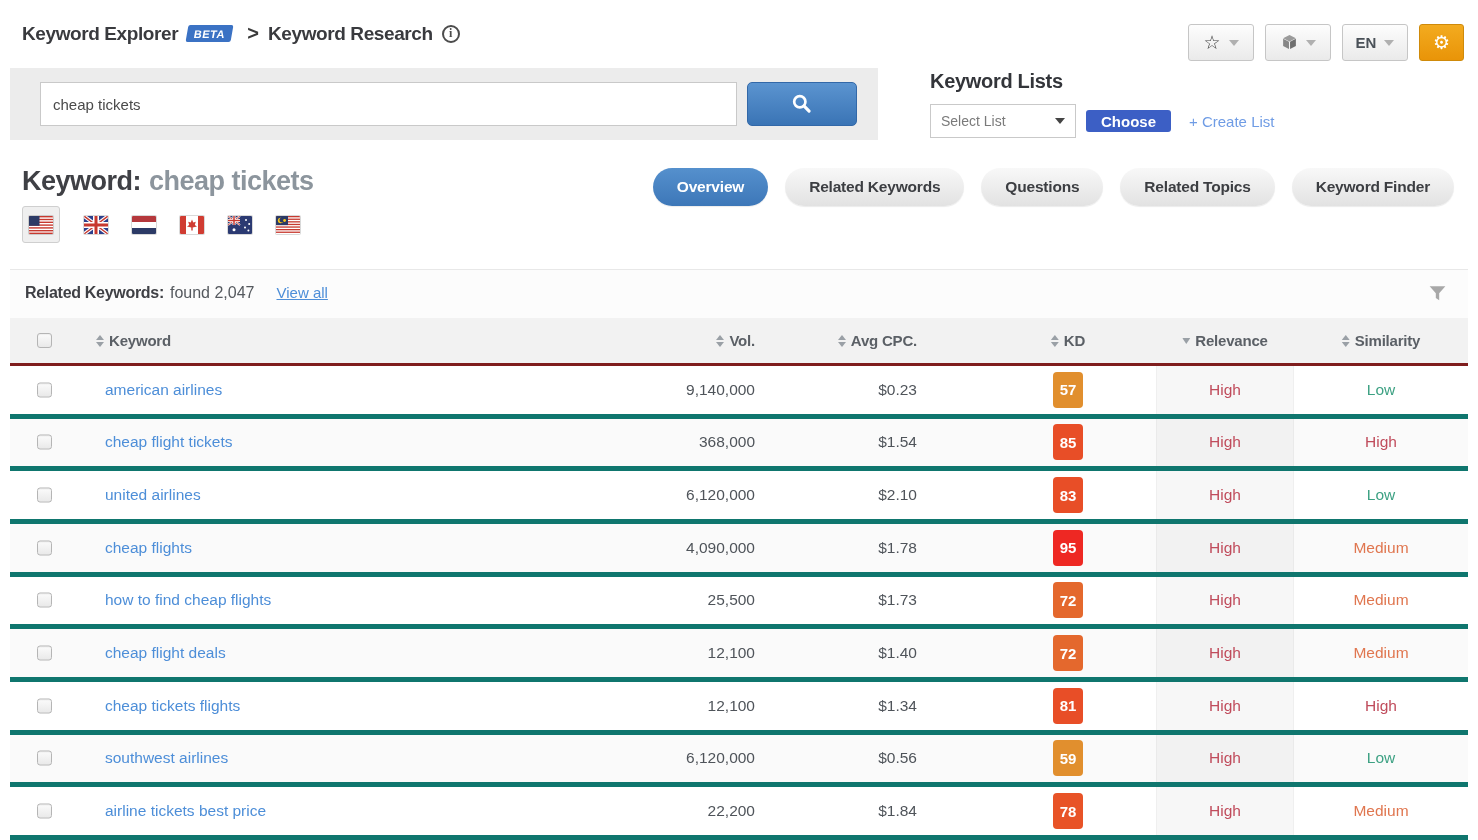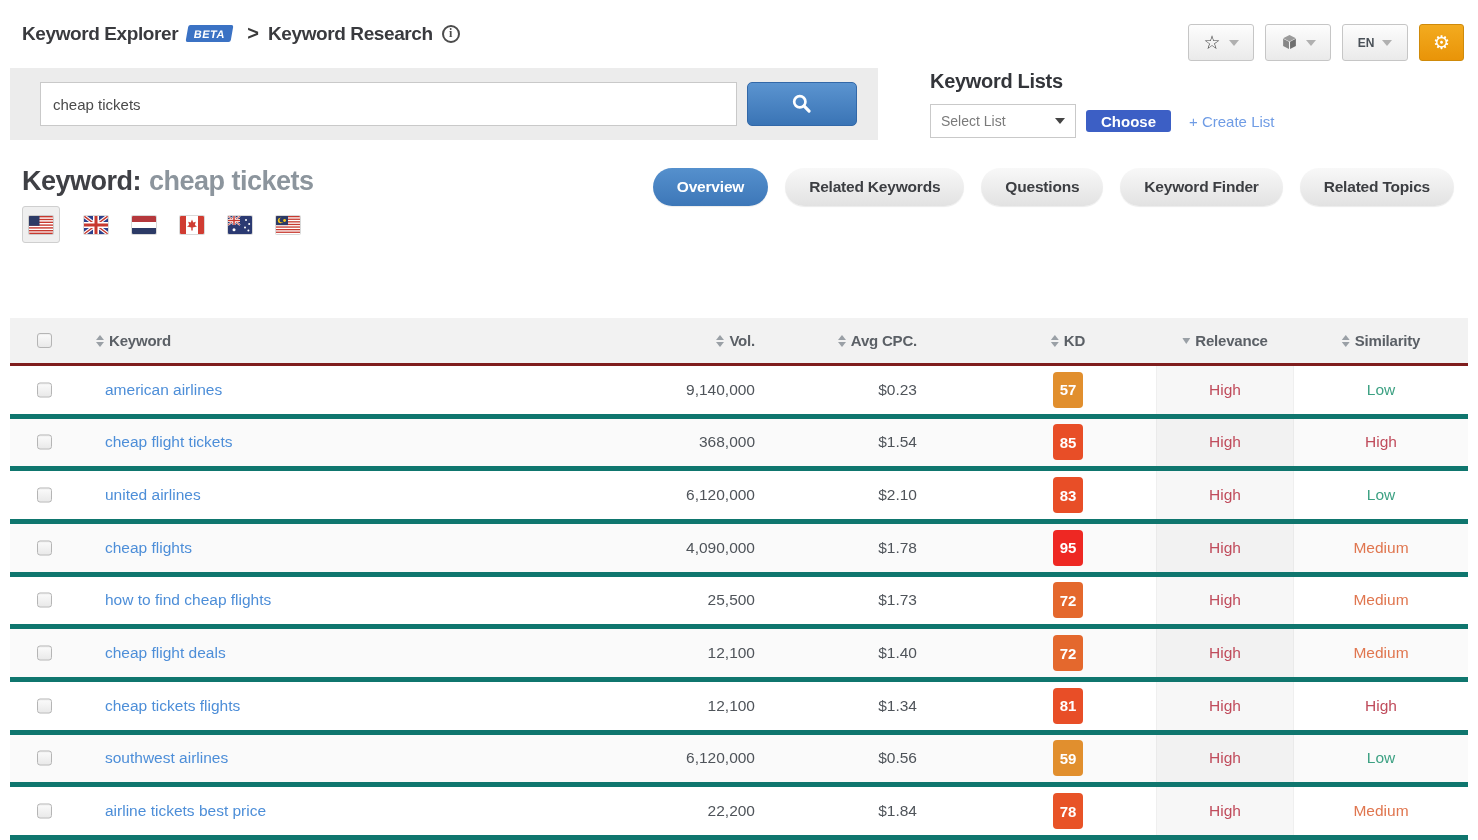--- a/index.html
+++ b/index.html
@@ -15,21 +15,21 @@
   .info-icon { width:18px; height:18px; border:2px solid #4c4c4c; border-radius:50%; color:#4c4c4c;
     font-size:12px; font-weight:bold; display:inline-flex; align-items:center; justify-content:center; font-family:"Liberation Serif",serif; }
 
   .header-buttons { position:absolute; right:14px; top:24px; display:flex; gap:11px; }
   .hbtn { height:37px; min-width:66px; border:1px solid #c6c6c6; border-radius:3px;
     background:linear-gradient(#fdfdfd,#eaeaea); display:flex; align-items:center; justify-content:center; gap:8px; cursor:pointer; }
   .hbtn .caret { width:0; height:0; border-left:5px solid transparent; border-right:5px solid transparent; border-top:6px solid #b0b0b0; }
   .hbtn.gear { min-width:45px; background:linear-gradient(#f3ab1f,#e99408); border-color:#cf8a0a; }
   .star-glyph { font-size:19px; color:#3c3c3c; line-height:1; }
   .gear-glyph { font-family:"DejaVu Sans",sans-serif; font-size:19px; color:#fff; line-height:1; }
-  .lang-label { font-size:12px; font-weight:bold; color:#4a5158; }
+  .lang-label { font-size:15px; font-weight:bold; color:#4a5158; }
 
   
   .search-panel { position:absolute; left:10px; top:68px; width:868px; height:72px; background:#ececec; }
   .search-input { position:absolute; left:30px; top:14px; width:697px; height:44px; border:1px solid #c9c9c9;
     font-size:15px; color:#4a4a4a; padding:0 12px; font-family:"Liberation Sans",sans-serif; background:#fff; }
   .search-btn { position:absolute; left:737px; top:14px; width:110px; height:44px; border:1px solid #3268a8;
     border-radius:5px; background:linear-gradient(#5b94d0,#3a74b5); cursor:pointer; display:flex; align-items:center; justify-content:center; }
 
   .kw-lists { position:absolute; left:930px; top:70px; }
   .kw-lists-title { font-size:20px; font-weight:bold; color:#33353a; letter-spacing:-0.3px; margin-bottom:11px; }
@@ -157,22 +157,22 @@
   </div>
 
   <div class="keyword-row">
     <div class="kw-heading">
       <span class="kw-label">Keyword:</span><span class="kw-value">cheap tickets</span>
     </div>
     <div class="tab-bar">
         <div class="tab active">Overview</div>
         <div class="tab">Related Keywords</div>
         <div class="tab">Questions</div>
+        <div class="tab">Related Topics</div>
         <div class="tab">Keyword Finder</div>
-        <div class="tab">Related Topics</div>
       </div>
   </div>
 
   <div class="flags-row">
       <div class="flag-box">
         <svg class="flag-svg" viewBox="0 0 24 18">
           <rect width="24" height="18" fill="#fff"></rect>
           <rect y="0" width="24" height="1.4" fill="#c7392f"></rect>
           <rect y="2.8" width="24" height="1.4" fill="#c7392f"></rect>
           <rect y="5.6" width="24" height="1.4" fill="#c7392f"></rect>
@@ -232,20 +232,30 @@
           <rect y="13" width="24" height="1.3" fill="#c7392f"></rect>
           <rect y="15.6" width="24" height="1.3" fill="#c7392f"></rect>
           <rect width="12" height="9.1" fill="#2c3a66"></rect>
           <circle cx="4.6" cy="4.5" r="2.7" fill="#f5c518"></circle>
           <circle cx="5.7" cy="4.1" r="2.3" fill="#2c3a66"></circle>
           <circle cx="8.6" cy="4.5" r="1.4" fill="#f5c518"></circle>
         </svg>
       </div>
     </div>
 
+  <div class="results-bar">
+    <div class="results-left">
+      <span class="results-label">Related Keywords:</span>
+      <span class="results-found">found 2,047</span>
+      <a class="view-all">View all</a>
+    </div>
+    <svg class="filter-icon" width="21" height="21" viewBox="0 0 20 20">
+      <path d="M2.5,3 H17.5 L11.6,9.8 V16.5 L8.4,14.3 V9.8 Z" fill="#a8a8a8"></path>
+    </svg>
+  </div>
 
   <div class="table">
     <div class="thead">
       <div class="hcell h-check">
         <div class="checkbox"></div>
       </div>
       <div class="hcell h-keyword">
         <svg class="sort-svg" width="8" height="12" viewBox="0 0 8 12">
           <polygon points="4,0 8,5 0,5" fill="#9aa0a6"></polygon>
             <polygon points="0,7 8,7 4,12" fill="#9aa0a6"></polygon>

